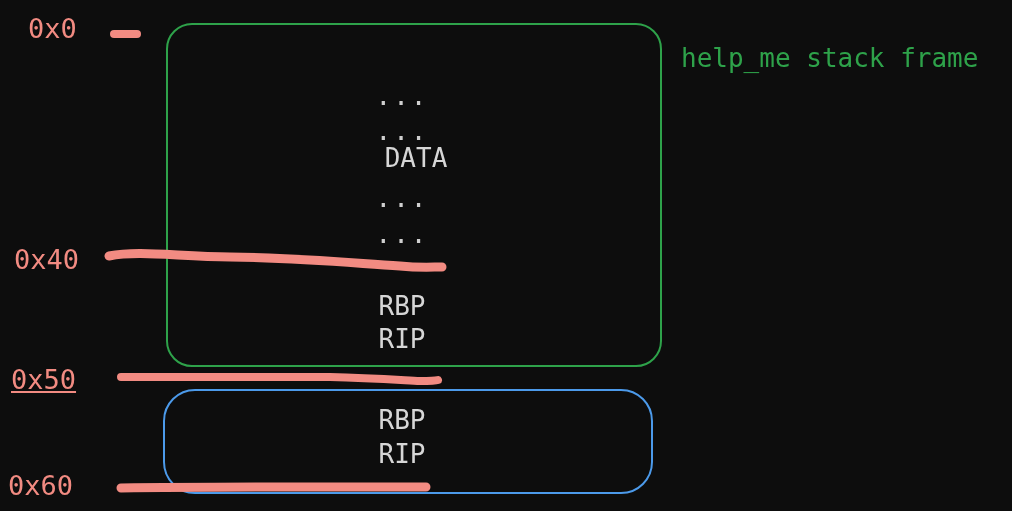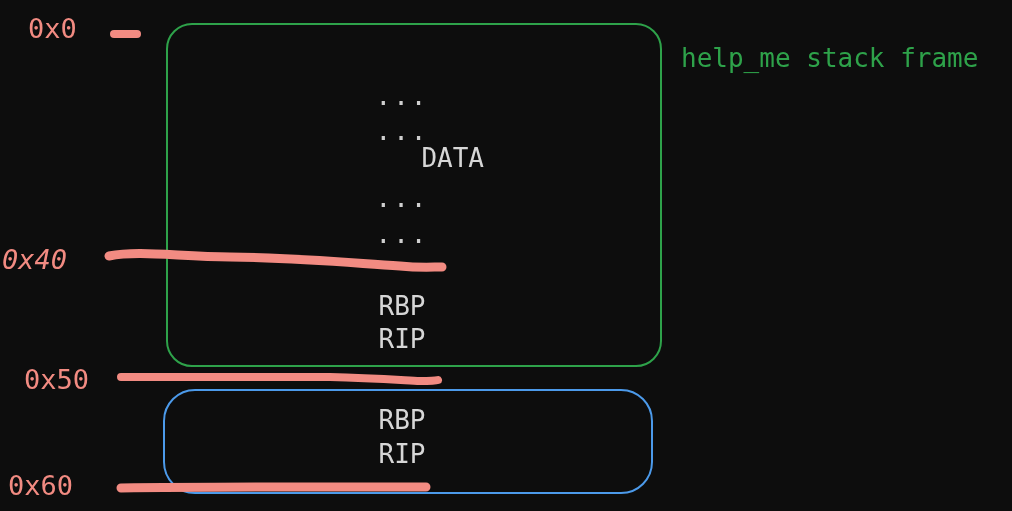--- a/index.html
+++ b/index.html
@@ -19,22 +19,22 @@
   
   .addr {
     position: absolute;
     color: #f28b82;
     font-size: 27px;
     letter-spacing: 0px;
     white-space: pre;
     line-height: 1;
   }
   #addr-0 { left: 28px;  top: 15px; }
-  #addr-40 { left: 2px; top: 246px; font-style: italic; }
-  #addr-50 { left: 24px; top: 366px; }
+  #addr-40 { left: 14px; top: 246px; }
+  #addr-50 { left: 11px; top: 366px; text-decoration: underline; }
   #addr-60 { left: 8px;  top: 472px; text-align: center; }
 
   
   .frame-box {
     position: absolute;
     box-sizing: border-box;
     background: transparent;
   }
   #helpme-box {
     left: 166px;
@@ -79,21 +79,21 @@
     text-align: center;
     white-space: pre;
     line-height: 1;
     width: 200px;
   }
   .slot.dots { color: #cfcfcf; letter-spacing: 2px; }
 
   
   #slot-0 { left: 302px; top: 83px; }
   #slot-1 { left: 302px; top: 118px; }
-  #slot-2 { left: 284px; top: 145px; text-align: right; }
+  #slot-2 { left: 316px; top: 145px; }
   #slot-3 { left: 302px; top: 185px; }
   #slot-4 { left: 302px; top: 221px; }
   #slot-5 { left: 302px; top: 293px; }
   #slot-6 { left: 302px; top: 326px; }
   #slot-7 { left: 302px; top: 407px; }
   #slot-8 { left: 302px; top: 441px; }
 
   
   #annotations {
     position: absolute;

